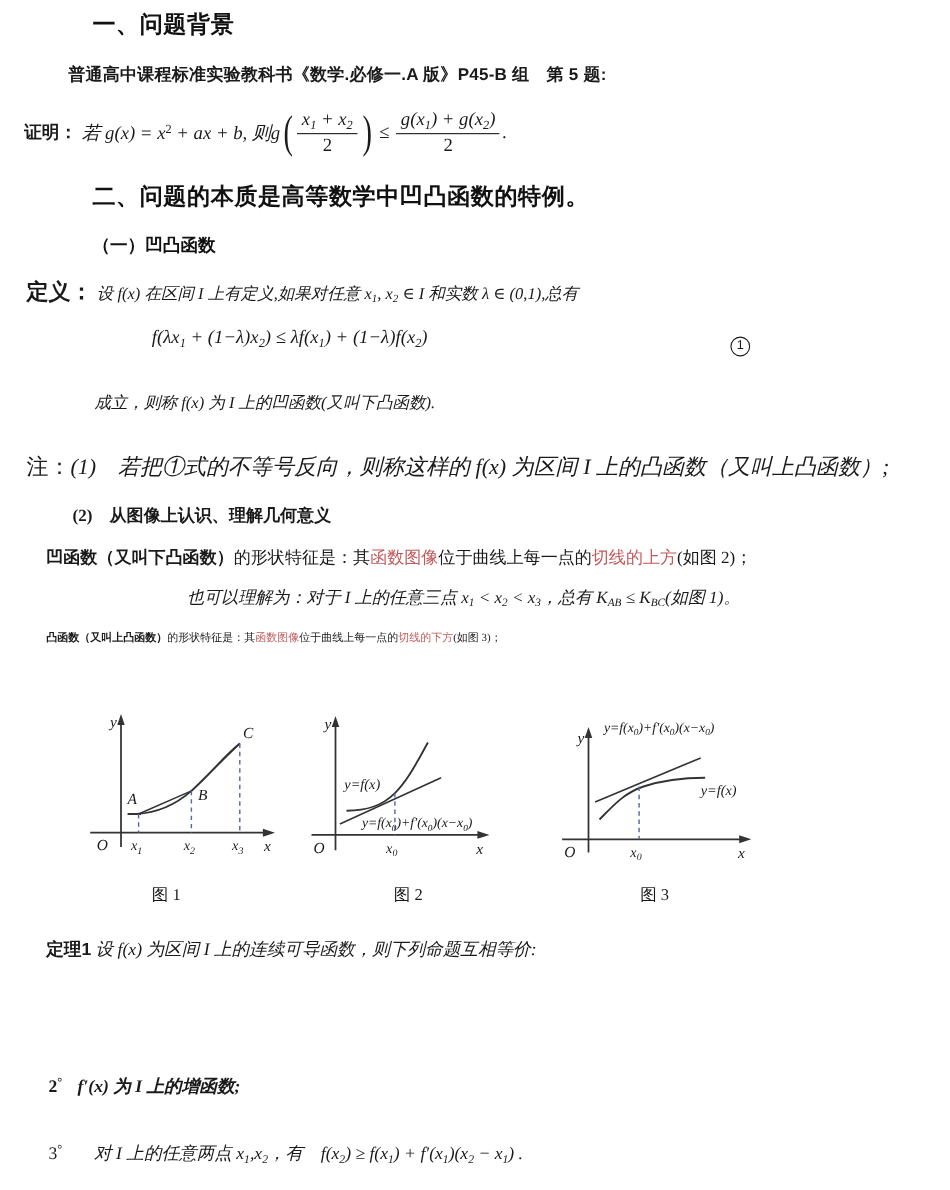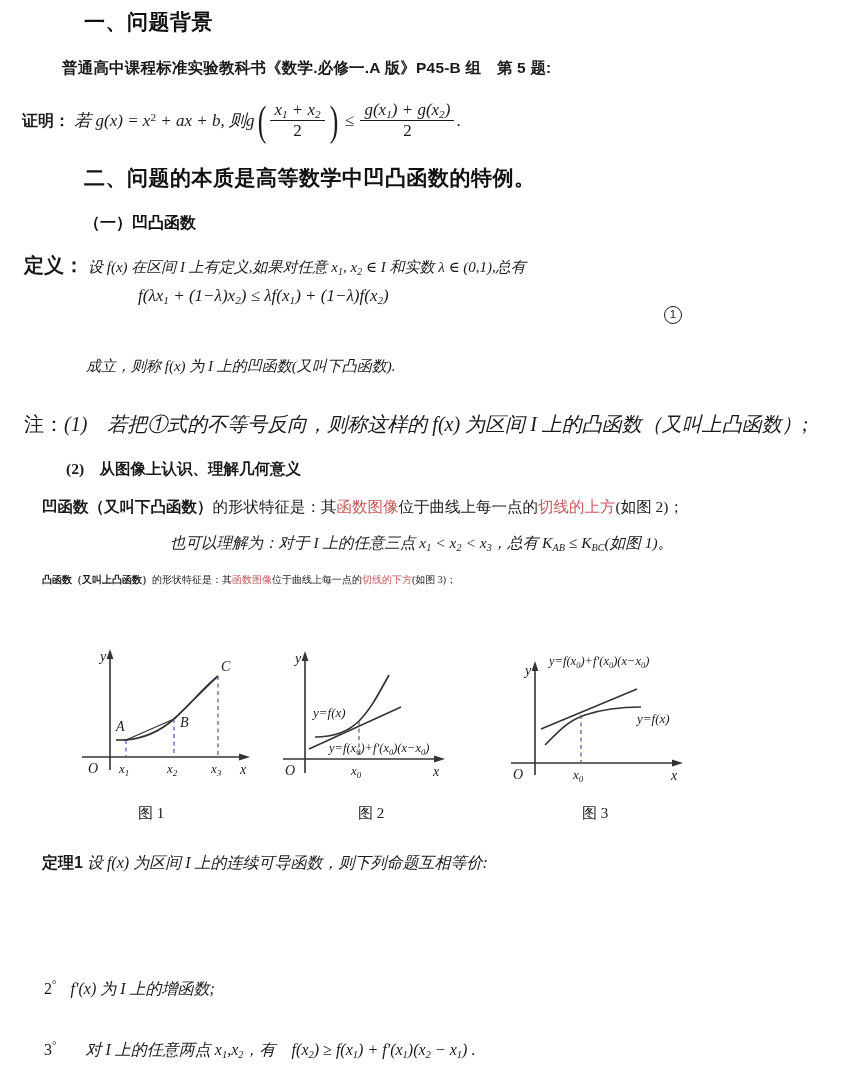--- a/index.html
+++ b/index.html
@@ -133,21 +133,21 @@
 
   <div class="h-sub" style="left:84px; top:213px;">（一）凹凸函数</div>
 
   <div class="line" style="left:24px; top:252px;">
     <span class="big-label">定义：</span>
     <span class="mi" style="font-size:15px;">
       设 <i>f</i>(<i>x</i>) 在区间 <i>I</i> 上有定义,如果对任意 <i>x</i><sub>1</sub>, <i>x</i><sub>2</sub> ∈ <i>I</i> 和实数 <i>λ</i> ∈ (0,1),总有
     </span>
   </div>
 
-  <div class="line mi" style="left:138px; top:286px; font-size:17px;font-family:Liberation Serif, serif;">
+  <div class="line mi" style="left:138px; top:297px; font-size:17px;font-family:Liberation Serif, serif;">
     <i>f</i>(<i>λx</i><sub>1</sub> + (1−<i>λ</i>)<i>x</i><sub>2</sub>) ≤ <i>λf</i>(<i>x</i><sub>1</sub>) + (1−<i>λ</i>)<i>f</i>(<i>x</i><sub>2</sub>)
   </div>
   <div class="line" style="left:664px; top:305px;">
     <span class="circ-num">1</span>
   </div>
 
   <div class="line mi" style="left:86px; top:357px; font-size:15px;">
     成立，则称 <i>f</i>(<i>x</i>) 为 <i>I</i> 上的凹函数(又叫下凸函数).
   </div>
 
@@ -246,21 +246,21 @@
     </svg>
   </div>
   <div class="fig-cap" style="left:582px; top:804px;">图 3</div>
 
   <div class="line" style="left:42px; top:853px; font-size:16px;">
     <span class="bold-cn">定理1</span>
     <span class="mi">设 <i>f</i>(<i>x</i>) 为区间 <i>I</i> 上的连续可导函数，则下列命题互相等价:</span>
   </div>
 
 
-  <div class="line" style="left:44px; top:978px; font-size:16px;">
+  <div class="line" style="left:44px; top:978px; font-size:16px;font-weight:bold;">
     <span>2<span class="deg">°</span></span>
     <span class="mi" style="margin-left:10px;">
       <i>f</i>′(<i>x</i>) 为 <i>I</i> 上的增函数;</span>
   </div>
 
   <div class="line" style="left:44px; top:1039px; font-size:16px;">
     <span>3<span class="deg">°</span></span>
     <span class="mi" style="margin-left:25px;">
       对 <i>I</i> 上的任意两点 <i>x</i><sub>1</sub>,<i>x</i><sub>2</sub>，有　<i>f</i>(<i>x</i><sub>2</sub>) ≥ <i>f</i>(<i>x</i><sub>1</sub>) + <i>f</i>′(<i>x</i><sub>1</sub>)(<i>x</i><sub>2</sub> − <i>x</i><sub>1</sub>) .</span>
   </div>

